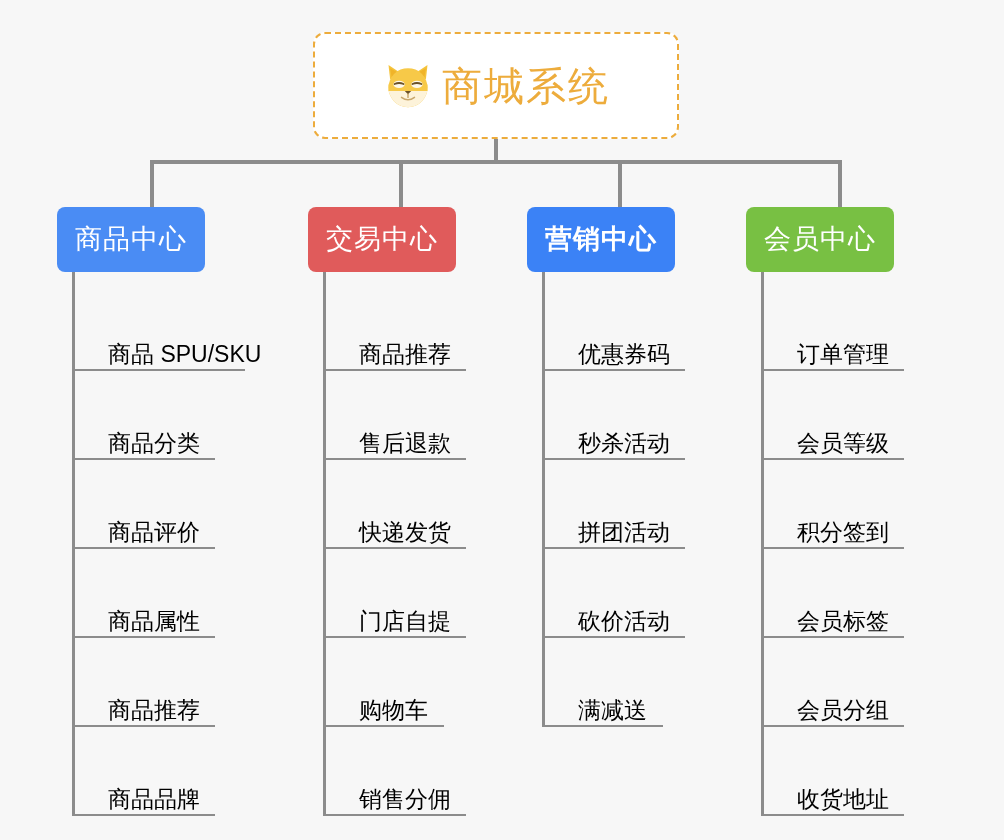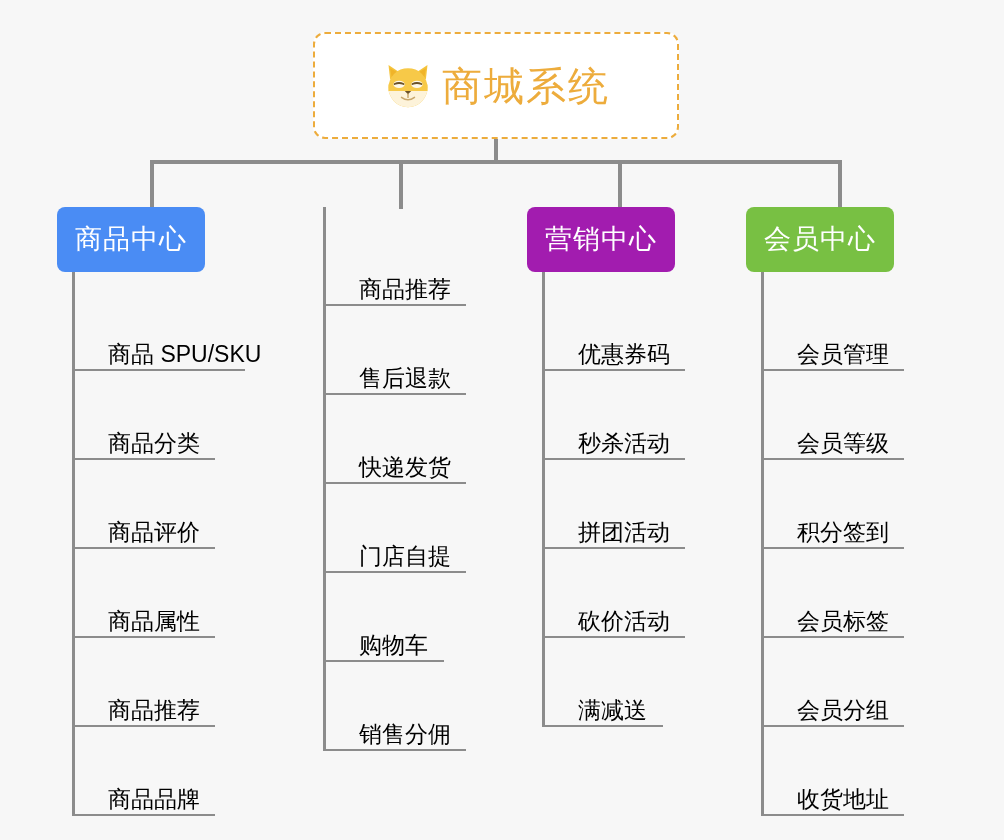--- a/index.html
+++ b/index.html
@@ -166,20 +166,23 @@
       <div class="leaf-item narrow">
           <span class="leaf-label">商品推荐</span>
         </div>
       <div class="leaf-item narrow">
           <span class="leaf-label">商品品牌</span>
         </div>
     </div>
   </div>
 
   <div class="column col-2">
+    <div class="cat-box" style="background:#e05b5b;">
+      <span class="cat-label">交易中心</span>
+    </div>
     <div class="leaf-list">
       <div class="leaf-item narrow">
           <span class="leaf-label">商品推荐</span>
         </div>
       <div class="leaf-item narrow">
           <span class="leaf-label">售后退款</span>
         </div>
       <div class="leaf-item narrow">
           <span class="leaf-label">快递发货</span>
         </div>
@@ -189,21 +192,21 @@
       <div class="leaf-item narrow" style="width:118px;">
           <span class="leaf-label">购物车</span>
         </div>
       <div class="leaf-item narrow">
           <span class="leaf-label">销售分佣</span>
         </div>
     </div>
   </div>
 
   <div class="column col-3">
-    <div class="cat-box" style="background:#a21caf;">
+    <div class="cat-box" style="background:#3b82f6;font-weight:bold;">
       <span class="cat-label">营销中心</span>
     </div>
     <div class="leaf-list">
       <div class="leaf-item narrow">
           <span class="leaf-label">优惠券码</span>
         </div>
       <div class="leaf-item narrow">
           <span class="leaf-label">秒杀活动</span>
         </div>
       <div class="leaf-item narrow">
@@ -217,21 +220,21 @@
         </div>
     </div>
   </div>
 
   <div class="column col-4">
     <div class="cat-box" style="background:#78c043;">
       <span class="cat-label">会员中心</span>
     </div>
     <div class="leaf-list">
       <div class="leaf-item narrow">
-          <span class="leaf-label">会员管理</span>
+          <span class="leaf-label">订单管理</span>
         </div>
       <div class="leaf-item narrow">
           <span class="leaf-label">会员等级</span>
         </div>
       <div class="leaf-item narrow">
           <span class="leaf-label">积分签到</span>
         </div>
       <div class="leaf-item narrow">
           <span class="leaf-label">会员标签</span>
         </div>

